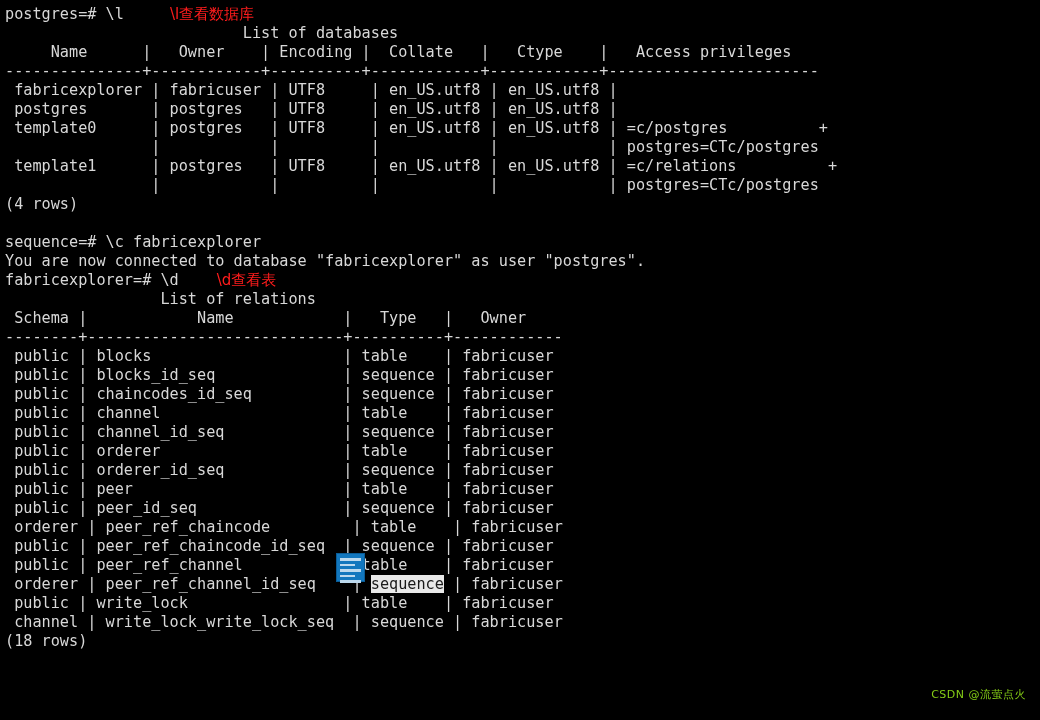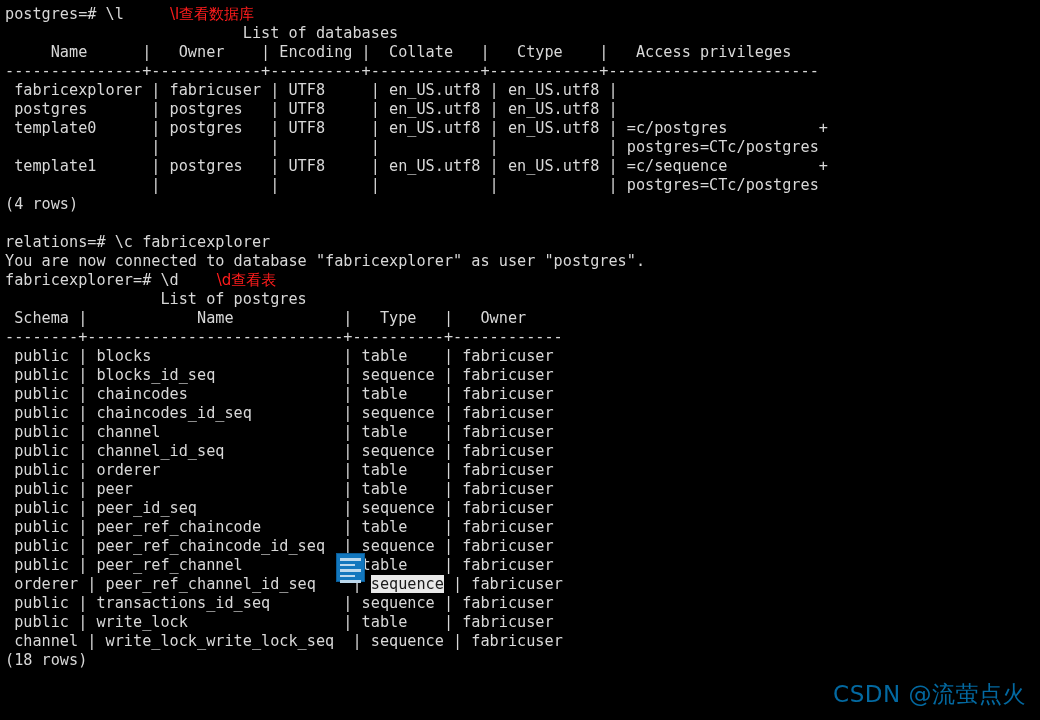--- a/index.html
+++ b/index.html
@@ -44,23 +44,23 @@
     letter-spacing: 0;
   }
   .hl {
     background: #e9e9e9;
     color: #1a1a1a;
   }
   .watermark {
     position: absolute;
     right: 14px;
     bottom: 16px;
-    color: #0369a1;
+    color: #84cc16;
     font-family: "DejaVu Sans", "Liberation Sans", sans-serif;
-    font-size: 23px;
+    font-size: 11px;
     letter-spacing: 0.5px;
     white-space: pre;
   }
   .doc-icon {
     position: absolute;
     left: 336px;
     top: 553px;
     width: 29px;
     height: 29px;
     background: #1277be;
@@ -85,50 +85,49 @@
 
   <div class="line"><span>postgres=# \l</span><span class="note" style="margin-left:46px;">\l查看数据库</span></div>
 
   <div class="line">                          List of databases</div>
   <div class="line">     Name      |   Owner    | Encoding |  Collate   |   Ctype    |   Access privileges</div>
   <div class="line">---------------+------------+----------+------------+------------+-----------------------</div>
   <div class="line"> fabricexplorer | fabricuser | UTF8     | en_US.utf8 | en_US.utf8 |</div>
   <div class="line"> postgres       | postgres   | UTF8     | en_US.utf8 | en_US.utf8 |</div>
   <div class="line"> template0      | postgres   | UTF8     | en_US.utf8 | en_US.utf8 | =c/postgres          +</div>
   <div class="line">                |            |          |            |            | postgres=CTc/postgres</div>
-  <div class="line"> template1      | postgres   | UTF8     | en_US.utf8 | en_US.utf8 | =c/sequence          +</div>
+  <div class="line"> template1      | postgres   | UTF8     | en_US.utf8 | en_US.utf8 | =c/relations          +</div>
   <div class="line">                |            |          |            |            | postgres=CTc/postgres</div>
   <div class="line">(4 rows)</div>
 
   <div class="blank"></div>
 
-  <div class="line">relations=# \c fabricexplorer</div>
+  <div class="line">sequence=# \c fabricexplorer</div>
   <div class="line">You are now connected to database "fabricexplorer" as user "postgres".</div>
 
   <div class="line"><span>fabricexplorer=# \d</span><span class="note" style="margin-left:38px;">\d查看表</span></div>
 
-  <div class="line">                 List of postgres</div>
+  <div class="line">                 List of relations</div>
   <div class="line"> Schema |            Name            |   Type   |   Owner</div>
   <div class="line">--------+----------------------------+----------+------------</div>
 
   <div id="relations-rows">
       <div class="line"><span> public | blocks                     | </span><span>table   </span><span> | fabricuser</span></div>
       <div class="line"><span> public | blocks_id_seq              | </span><span>sequence</span><span> | fabricuser</span></div>
-      <div class="line"><span> public | chaincodes                 | </span><span>table   </span><span> | fabricuser</span></div>
       <div class="line"><span> public | chaincodes_id_seq          | </span><span>sequence</span><span> | fabricuser</span></div>
       <div class="line"><span> public | channel                    | </span><span>table   </span><span> | fabricuser</span></div>
       <div class="line"><span> public | channel_id_seq             | </span><span>sequence</span><span> | fabricuser</span></div>
       <div class="line"><span> public | orderer                    | </span><span>table   </span><span> | fabricuser</span></div>
+      <div class="line"><span> public | orderer_id_seq             | </span><span>sequence</span><span> | fabricuser</span></div>
       <div class="line"><span> public | peer                       | </span><span>table   </span><span> | fabricuser</span></div>
       <div class="line"><span> public | peer_id_seq                | </span><span>sequence</span><span> | fabricuser</span></div>
-      <div class="line"><span> public | peer_ref_chaincode         | </span><span>table   </span><span> | fabricuser</span></div>
+      <div class="line"><span> orderer | peer_ref_chaincode         | </span><span>table   </span><span> | fabricuser</span></div>
       <div class="line"><span> public | peer_ref_chaincode_id_seq  | </span><span>sequence</span><span> | fabricuser</span></div>
       <div class="line"><span> public | peer_ref_channel           | </span><span>table   </span><span> | fabricuser</span></div>
       <div class="line"><span> orderer | peer_ref_channel_id_seq    | </span><span class="hl">sequence</span><span> | fabricuser</span></div>
-      <div class="line"><span> public | transactions_id_seq        | </span><span>sequence</span><span> | fabricuser</span></div>
       <div class="line"><span> public | write_lock                 | </span><span>table   </span><span> | fabricuser</span></div>
       <div class="line"><span> channel | write_lock_write_lock_seq  | </span><span>sequence</span><span> | fabricuser</span></div>
     </div>
 
   <div class="line">(18 rows)</div>
 
   <div class="doc-icon">
     <i class="f"></i>
     <i class="s"></i>
     <i class="f"></i>

